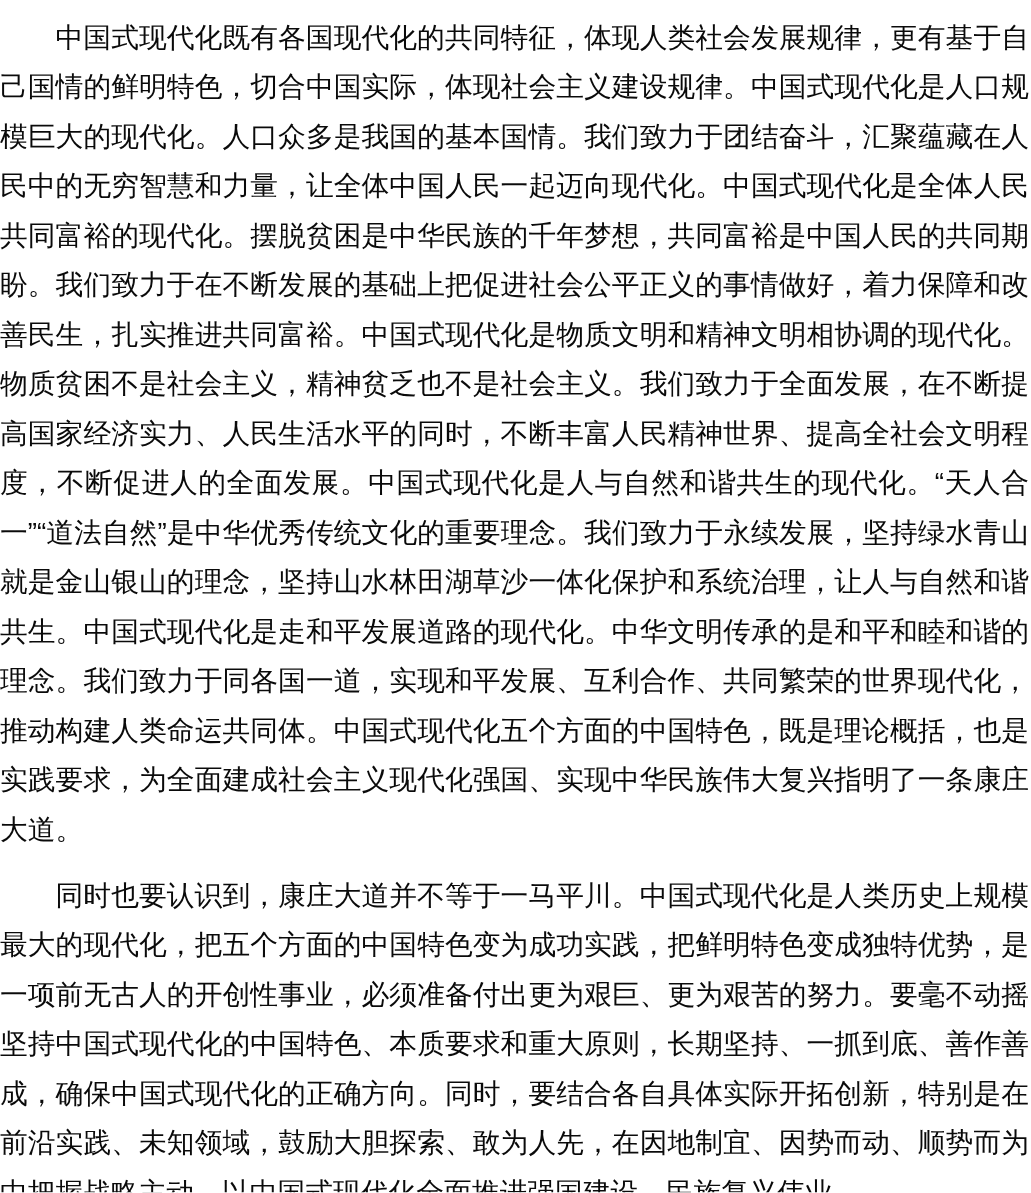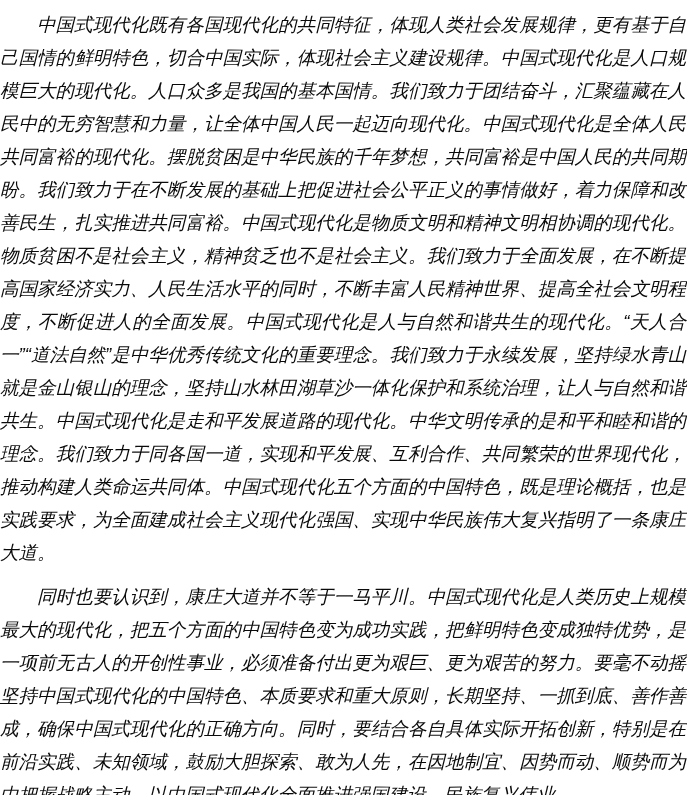--- a/index.html
+++ b/index.html
@@ -19,21 +19,20 @@
   .doc-paragraph {
     font-family: "Liberation Sans", "DejaVu Sans", sans-serif;
     font-size: 18.5px;
     line-height: 33px;
     color: #0a0a0a;
     text-align: justify;
     text-justify: inter-ideograph;
     text-indent: 2em;
     margin: 0 0 11px 0;
     word-break: break-all;
-    font-style: italic;
   }
   .doc-paragraph:last-child {
     margin-bottom: 0;
   }
 </style>
 </head>
 <body>
 
 <div class="page">
   <p class="doc-paragraph">中国式现代化既有各国现代化的共同特征，体现人类社会发展规律，更有基于自己国情的鲜明特色，切合中国实际，体现社会主义建设规律。中国式现代化是人口规模巨大的现代化。人口众多是我国的基本国情。我们致力于团结奋斗，汇聚蕴藏在人民中的无穷智慧和力量，让全体中国人民一起迈向现代化。中国式现代化是全体人民共同富裕的现代化。摆脱贫困是中华民族的千年梦想，共同富裕是中国人民的共同期盼。我们致力于在不断发展的基础上把促进社会公平正义的事情做好，着力保障和改善民生，扎实推进共同富裕。中国式现代化是物质文明和精神文明相协调的现代化。物质贫困不是社会主义，精神贫乏也不是社会主义。我们致力于全面发展，在不断提高国家经济实力、人民生活水平的同时，不断丰富人民精神世界、提高全社会文明程度，不断促进人的全面发展。中国式现代化是人与自然和谐共生的现代化。“天人合一”“道法自然”是中华优秀传统文化的重要理念。我们致力于永续发展，坚持绿水青山就是金山银山的理念，坚持山水林田湖草沙一体化保护和系统治理，让人与自然和谐共生。中国式现代化是走和平发展道路的现代化。中华文明传承的是和平和睦和谐的理念。我们致力于同各国一道，实现和平发展、互利合作、共同繁荣的世界现代化，推动构建人类命运共同体。中国式现代化五个方面的中国特色，既是理论概括，也是实践要求，为全面建成社会主义现代化强国、实现中华民族伟大复兴指明了一条康庄大道。</p>

